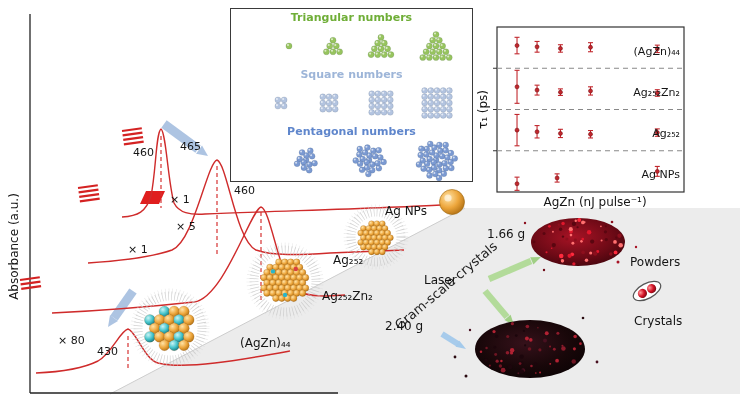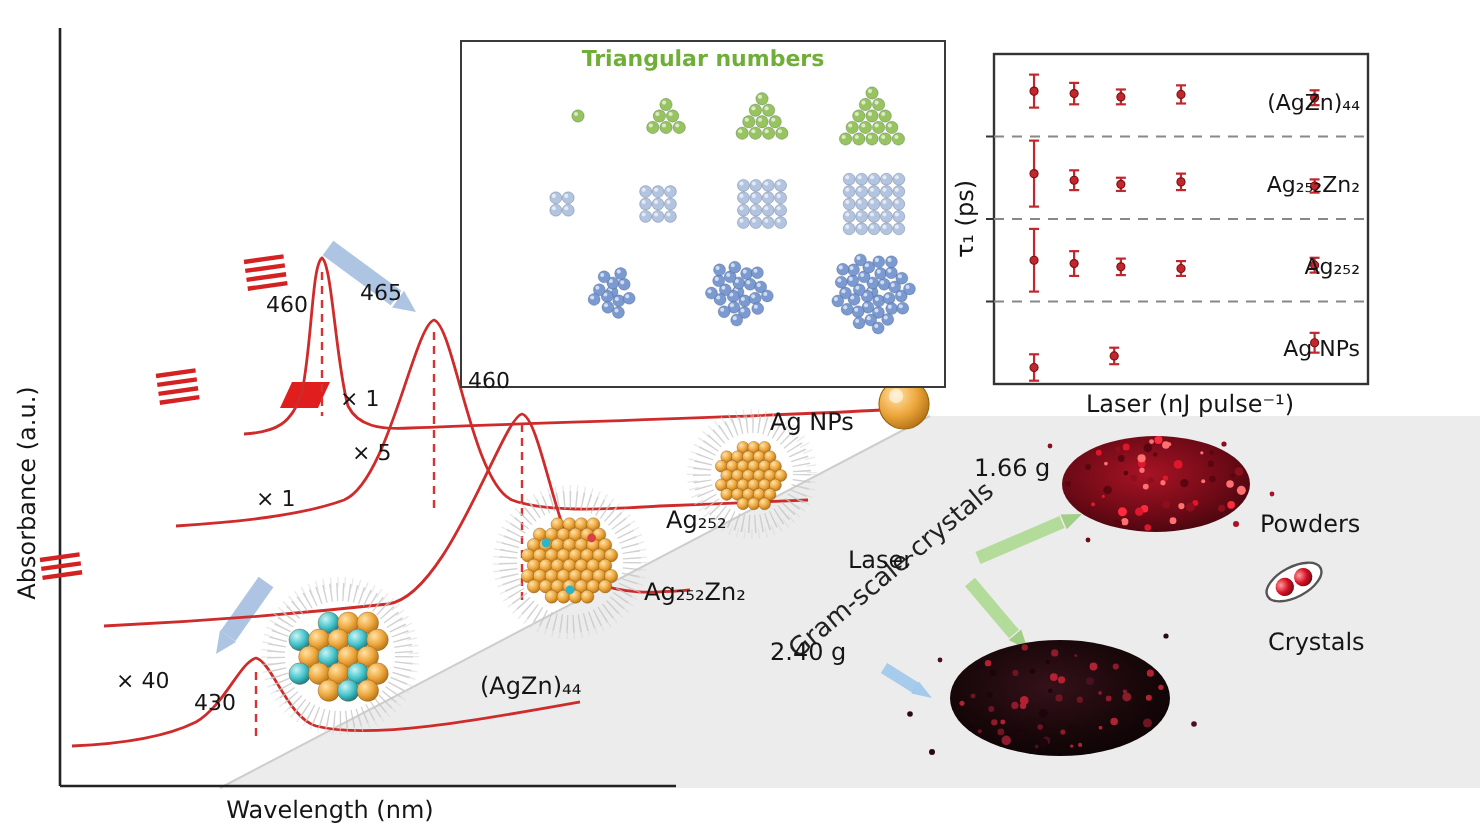--- a/index.html
+++ b/index.html
@@ -1,19 +1,19 @@
 <!DOCTYPE html>
 <html><head>
 <meta charset="utf-8">
 <style>
   *{margin:0;padding:0;box-sizing:border-box}
   html,body{width:740px;height:417px;background:#fff;font-family:"DejaVu Sans",sans-serif}
   #fig{position:relative;width:740px;height:417px;overflow:hidden;background:#fff}
   #bg{position:absolute;left:0;top:0;z-index:1}
-  .inset{position:absolute;left:230px;top:20px;width:243px;height:174px;background:#fff;
+  .inset{position:absolute;left:230px;top:8px;width:243px;height:174px;background:#fff;
          border:1px solid #3a3a3a;z-index:2;display:flex;flex-direction:column;
          align-items:center;padding-top:2px;overflow:hidden}
   .ins-row{display:flex;flex-direction:column;align-items:center}
   .ins-title{font-size:11px;font-weight:bold;height:13px;line-height:13px}
   .lbl{position:absolute;z-index:4;font-size:11px;color:#151515;white-space:nowrap;line-height:13px}
   .s12{font-size:12px}
   .s13{font-size:13px}
   .ctr{text-align:center}
   .rgt{text-align:right}
 </style>
@@ -513,20 +513,21 @@
           <circle cx="197.40800000000002" cy="32.492000000000004" r="1.054" fill="rgba(255,255,255,0.65)"></circle>
           <circle cx="205" cy="33.484" r="3.1" fill="#97c45e" stroke="rgba(30,50,70,0.3)" stroke-width="0.4"></circle>
           <circle cx="204.008" cy="32.492000000000004" r="1.054" fill="rgba(255,255,255,0.65)"></circle>
           <circle cx="211.6" cy="33.484" r="3.1" fill="#97c45e" stroke="rgba(30,50,70,0.3)" stroke-width="0.4"></circle>
           <circle cx="210.608" cy="32.492000000000004" r="1.054" fill="rgba(255,255,255,0.65)"></circle>
           <circle cx="218.2" cy="33.484" r="3.1" fill="#97c45e" stroke="rgba(30,50,70,0.3)" stroke-width="0.4"></circle>
           <circle cx="217.208" cy="32.492000000000004" r="1.054" fill="rgba(255,255,255,0.65)"></circle>
         </svg>
     </div>
     <div class="ins-row">
+      <div class="ins-title" style="color: rgb(157, 181, 216);">Square numbers</div>
       <svg id="ins-svg-1" width="241" height="44">
           <circle cx="46.9" cy="18.9" r="3" fill="#b3c4e0" stroke="rgba(30,50,70,0.3)" stroke-width="0.4"></circle>
           <circle cx="45.94" cy="17.939999999999998" r="1.02" fill="rgba(255,255,255,0.65)"></circle>
           <circle cx="53.1" cy="18.9" r="3" fill="#b3c4e0" stroke="rgba(30,50,70,0.3)" stroke-width="0.4"></circle>
           <circle cx="52.14" cy="17.939999999999998" r="1.02" fill="rgba(255,255,255,0.65)"></circle>
           <circle cx="46.9" cy="25.1" r="3" fill="#b3c4e0" stroke="rgba(30,50,70,0.3)" stroke-width="0.4"></circle>
           <circle cx="45.94" cy="24.14" r="1.02" fill="rgba(255,255,255,0.65)"></circle>
           <circle cx="53.1" cy="25.1" r="3" fill="#b3c4e0" stroke="rgba(30,50,70,0.3)" stroke-width="0.4"></circle>
           <circle cx="52.14" cy="24.14" r="1.02" fill="rgba(255,255,255,0.65)"></circle>
           <circle cx="91.8" cy="15.8" r="3" fill="#b3c4e0" stroke="rgba(30,50,70,0.3)" stroke-width="0.4"></circle>
@@ -625,20 +626,21 @@
           <circle cx="198.84" cy="33.44" r="1.02" fill="rgba(255,255,255,0.65)"></circle>
           <circle cx="206" cy="34.4" r="3" fill="#b3c4e0" stroke="rgba(30,50,70,0.3)" stroke-width="0.4"></circle>
           <circle cx="205.04" cy="33.44" r="1.02" fill="rgba(255,255,255,0.65)"></circle>
           <circle cx="212.2" cy="34.4" r="3" fill="#b3c4e0" stroke="rgba(30,50,70,0.3)" stroke-width="0.4"></circle>
           <circle cx="211.23999999999998" cy="33.44" r="1.02" fill="rgba(255,255,255,0.65)"></circle>
           <circle cx="218.4" cy="34.4" r="3" fill="#b3c4e0" stroke="rgba(30,50,70,0.3)" stroke-width="0.4"></circle>
           <circle cx="217.44" cy="33.44" r="1.02" fill="rgba(255,255,255,0.65)"></circle>
         </svg>
     </div>
     <div class="ins-row">
+      <div class="ins-title" style="color: rgb(95, 134, 204);">Pentagonal numbers</div>
       <svg id="ins-svg-2" width="241" height="44">
           <circle cx="75" cy="22" r="3" fill="#7b9ad2" stroke="rgba(30,50,70,0.3)" stroke-width="0.4"></circle>
           <circle cx="74.04" cy="21.04" r="1.02" fill="rgba(255,255,255,0.65)"></circle>
           <circle cx="72.62272977072865" cy="24.177788386648288" r="3" fill="#7b9ad2" stroke="rgba(30,50,70,0.3)" stroke-width="0.4"></circle>
           <circle cx="71.66272977072866" cy="23.217788386648287" r="1.02" fill="rgba(255,255,255,0.65)"></circle>
           <circle cx="75.39858165475022" cy="17.458030750379677" r="3" fill="#7b9ad2" stroke="rgba(30,50,70,0.3)" stroke-width="0.4"></circle>
           <circle cx="74.43858165475022" cy="16.498030750379677" r="1.02" fill="rgba(255,255,255,0.65)"></circle>
           <circle cx="78.39764573229739" cy="26.431538274437145" r="3" fill="#7b9ad2" stroke="rgba(30,50,70,0.3)" stroke-width="0.4"></circle>
           <circle cx="77.4376457322974" cy="25.471538274437144" r="1.02" fill="rgba(255,255,255,0.65)"></circle>
           <circle cx="68.65055293765721" cy="20.87695681182491" r="3" fill="#7b9ad2" stroke="rgba(30,50,70,0.3)" stroke-width="0.4"></circle>
@@ -769,39 +771,38 @@
           <circle cx="207.1308891392557" cy="39.01387093335298" r="1.02" fill="rgba(255,255,255,0.65)"></circle>
           <circle cx="190.35607866817128" cy="10.661420899106831" r="3" fill="#7b9ad2" stroke="rgba(30,50,70,0.3)" stroke-width="0.4"></circle>
           <circle cx="189.39607866817127" cy="9.701420899106832" r="1.02" fill="rgba(255,255,255,0.65)"></circle>
           <circle cx="223.73463248667048" cy="20.445802589954667" r="3" fill="#7b9ad2" stroke="rgba(30,50,70,0.3)" stroke-width="0.4"></circle>
           <circle cx="222.77463248667047" cy="19.485802589954666" r="1.02" fill="rgba(255,255,255,0.65)"></circle>
         </svg>
     </div>
   </div>
 
   <div class="lbl s12 ctr" style="left:-56px;top:240px;width:140px;transform:rotate(-90deg)">Absorbance (a.u.)</div>
-  <div class="lbl s12 ctr" style="left:85px;top:399px;width:160px">Wavelength (nm)</div>
 
   <div class="lbl" style="left:133px;top:146px">460</div>
   <div class="lbl" style="left:180px;top:140px">465</div>
   <div class="lbl" style="left:234px;top:184px">460</div>
   <div class="lbl" style="left:97px;top:345px">430</div>
 
   <div class="lbl" style="left:170px;top:193px">× 1</div>
   <div class="lbl" style="left:128px;top:243px">× 1</div>
   <div class="lbl" style="left:176px;top:220px">× 5</div>
-  <div class="lbl" style="left:58px;top:334px">× 40</div>
+  <div class="lbl" style="left:58px;top:334px">× 80</div>
 
   <div class="lbl s12" style="left:385px;top:205px">Ag NPs</div>
   <div class="lbl s12" style="left:333px;top:254px">Ag₂₅₂</div>
   <div class="lbl s12" style="left:322px;top:290px">Ag₂₅₂Zn₂</div>
   <div class="lbl s12" style="left:240px;top:337px">(AgZn)₄₄</div>
 
   <div class="lbl s12 ctr" style="left:433px;top:103px;width:100px;transform:rotate(-90deg)">τ₁ (ps)</div>
-  <div class="lbl s12 ctr" style="left:500px;top:196px;width:190px">Laser (nJ pulse⁻¹)</div>
+  <div class="lbl s12 ctr" style="left:500px;top:196px;width:190px">AgZn (nJ pulse⁻¹)</div>
   <div class="lbl rgt" style="left:598px;top:45px;width:82px">(AgZn)₄₄</div>
   <div class="lbl rgt" style="left:598px;top:86px;width:82px">Ag₂₅₂Zn₂</div>
   <div class="lbl rgt" style="left:598px;top:127px;width:82px">Ag₂₅₂</div>
   <div class="lbl rgt" style="left:598px;top:168px;width:82px">Ag NPs</div>
 
   <div class="lbl s13 ctr" style="left:362px;top:279px;width:168px;transform:rotate(-40deg);color:#222">Gram-scale crystals</div>
   <div class="lbl s12" style="left:487px;top:228px">1.66 g</div>
   <div class="lbl s12" style="left:385px;top:320px">2.40 g</div>
   <div class="lbl s12" style="left:424px;top:274px">Laser</div>
   <div class="lbl s12" style="left:630px;top:256px">Powders</div>

